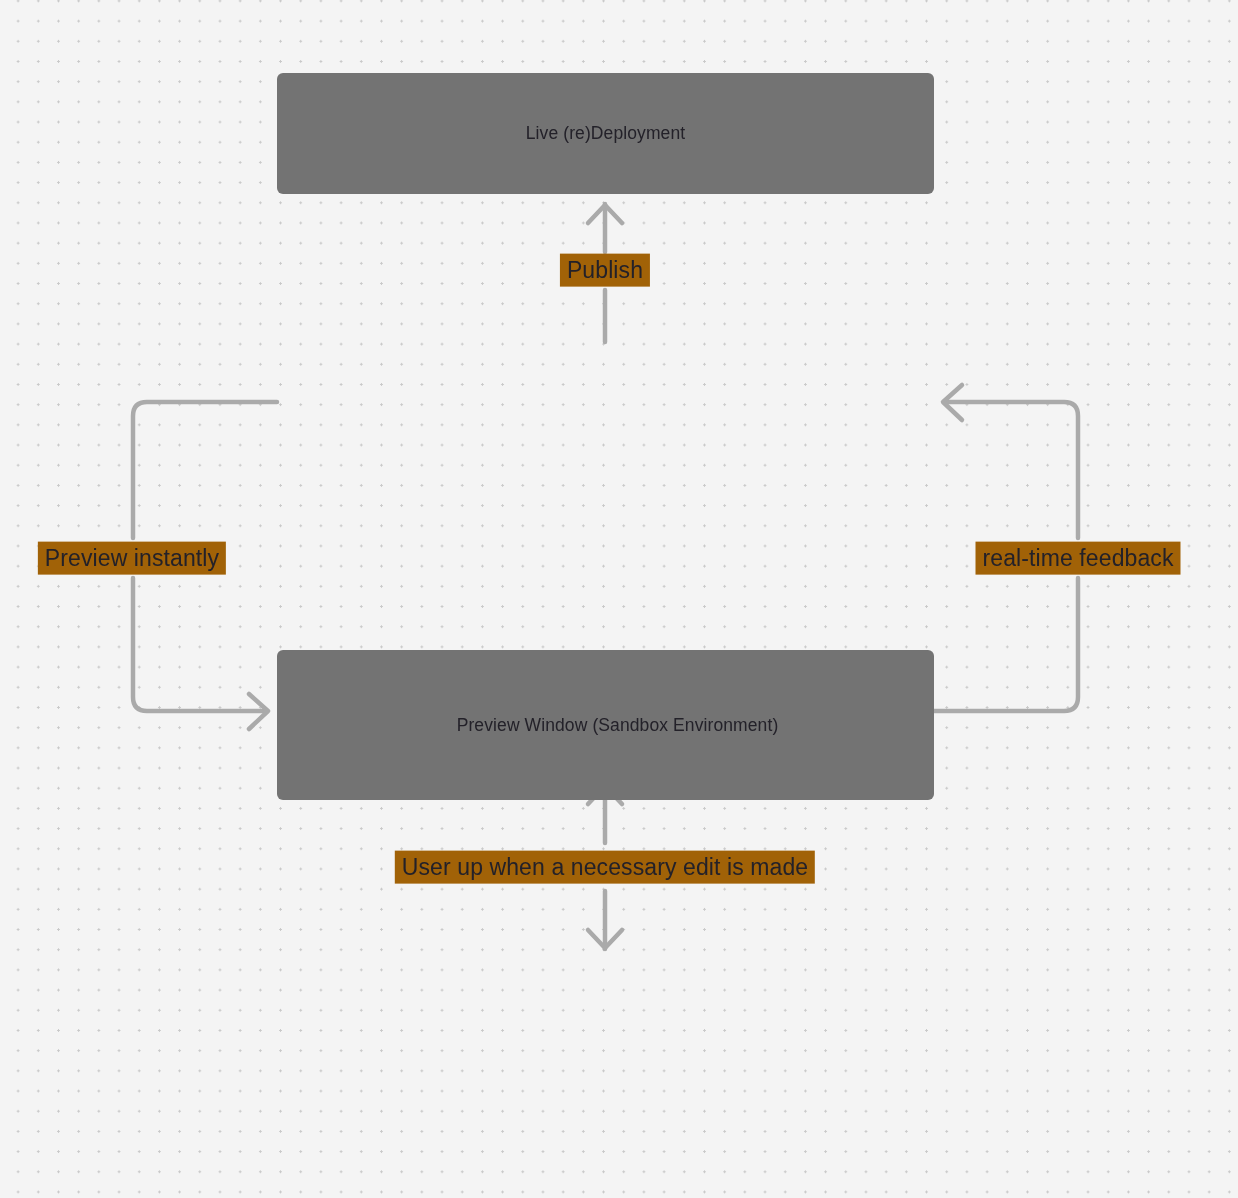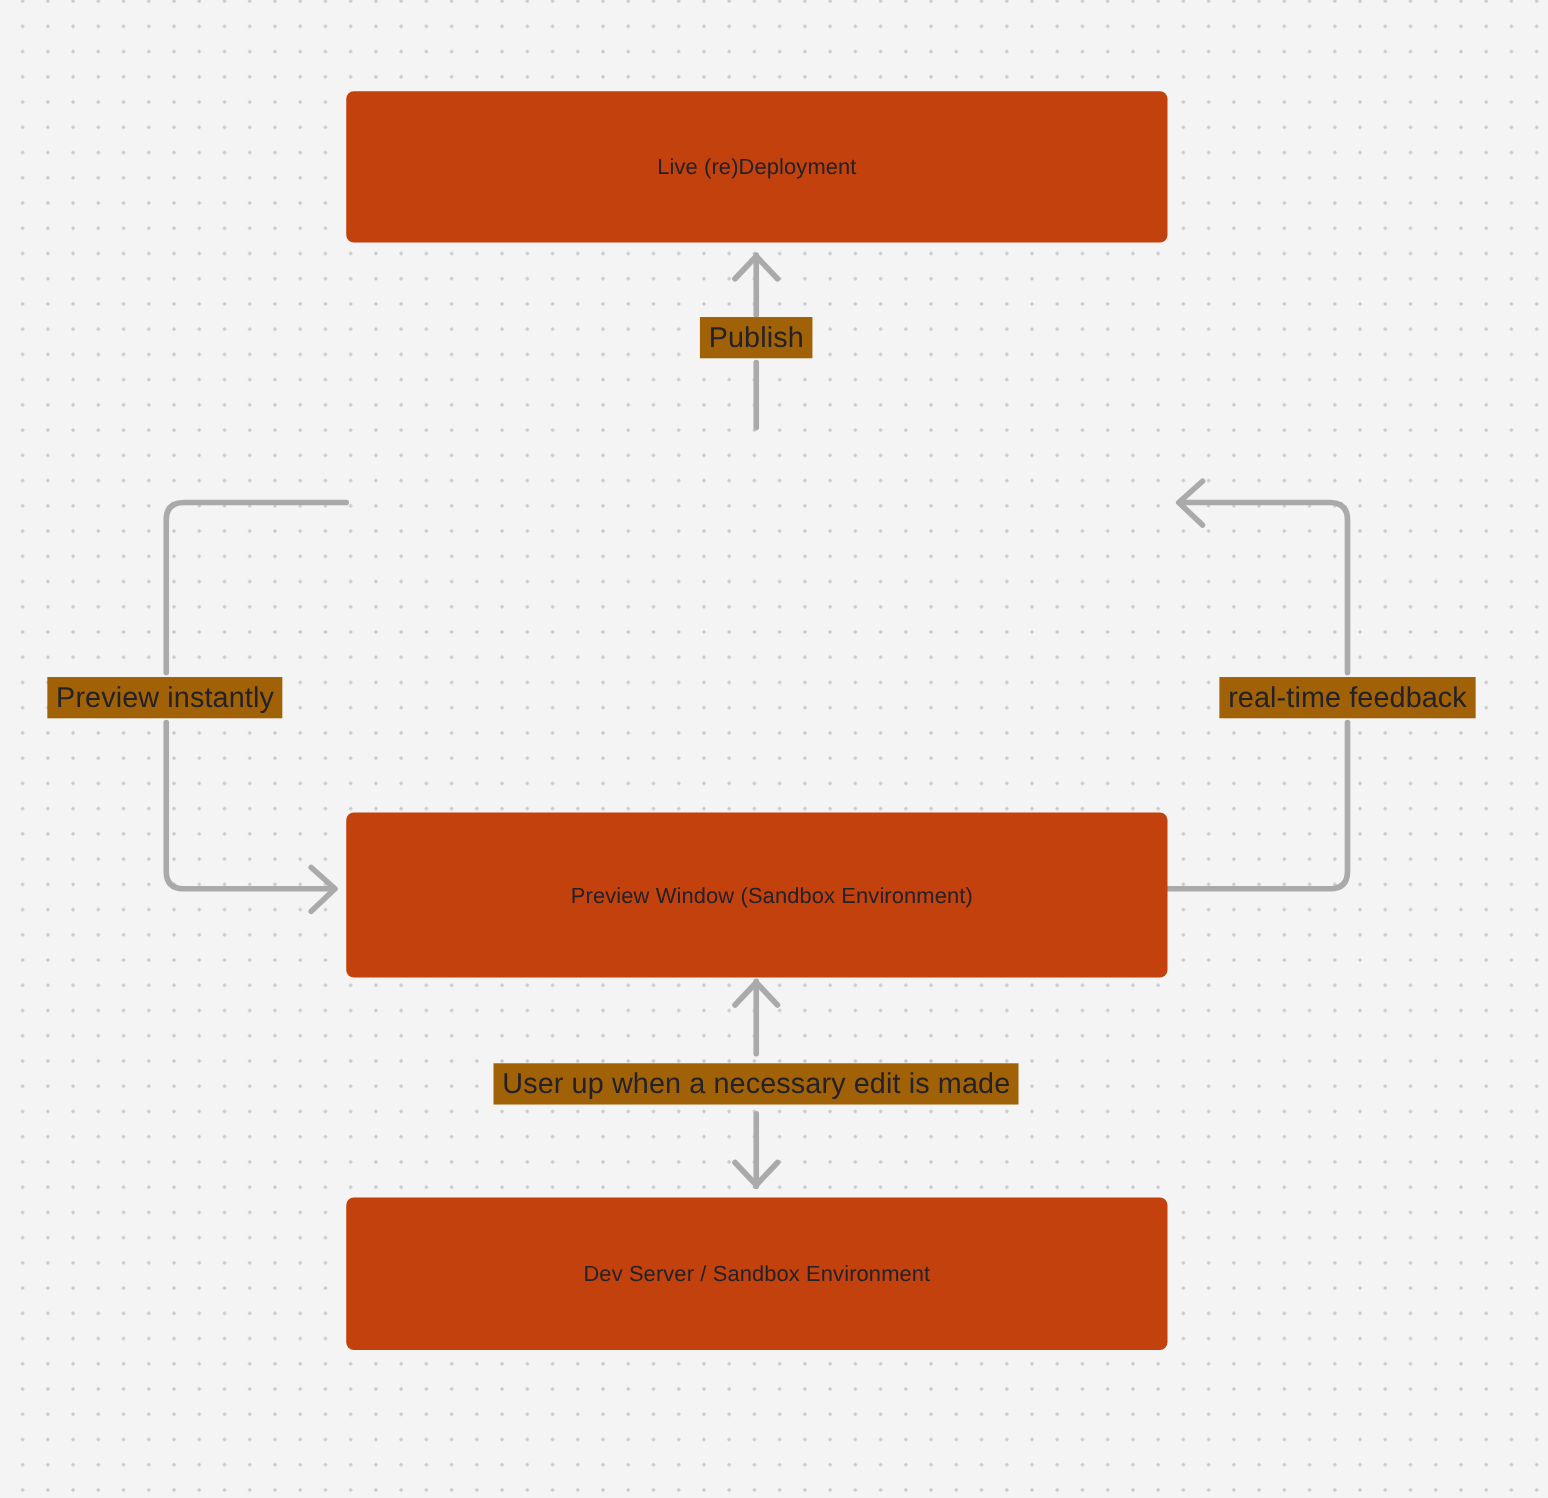--- a/index.html
+++ b/index.html
@@ -33,21 +33,21 @@
   }
   .edges {
     position: absolute;
     left: 0; top: 0;
     width: 1238px;
     height: 1198px;
     pointer-events: none;
   }
   .node {
     position: absolute;
-    background-color: #c2410c;
+    background-color: #737373;
     border-radius: 6px;
     display: flex;
     align-items: center;
     justify-content: center;
     box-sizing: border-box;
   }
   .node-label {
     font-size: 17.5px;
     color: #232129;
     letter-spacing: 0.1px;
@@ -61,21 +61,21 @@
     color: #232129;
     letter-spacing: 0.1px;
     white-space: nowrap;
     background-color: #a16207;
     padding: 2px 7px;
     transform: translate(-50%, -50%);
     line-height: 1.25;
   }
   #node-live-deployment { left: 277px; top: 73px; width: 657px; height: 121px; }
   #node-user-edits      { left: 277px; top: 342px; width: 657px; height: 121px; }
-  #node-preview-window  { left: 277px; top: 650px; width: 657px; height: 132px; padding-left: 24px; }
+  #node-preview-window  { left: 277px; top: 650px; width: 657px; height: 150px; padding-left: 24px; }
   #node-dev-server      { left: 277px; top: 958px; width: 657px; height: 122px; }
 
   #label-publish        { left: 605px; top: 270px; }
   #label-updates        { left: 132px; top: 558px; }
   #label-realtime       { left: 1078px; top: 558px; }
   #label-spunup         { left: 605px; top: 867px; }
 </style>
 </head>
 <body>
 
@@ -113,23 +113,20 @@
 
   <div class="node" id="node-live-deployment">
     <span class="node-label">Live (re)Deployment</span>
   </div>
 
 
   <div class="node" id="node-preview-window">
     <span class="node-label">Preview Window (Sandbox Environment)</span>
   </div>
 
-  <div class="node" id="node-dev-server">
-    <span class="node-label">Dev Server / Sandbox Environment</span>
-  </div>
 
   <div class="edge-label" id="label-publish">Publish</div>
 
   <div class="edge-label" id="label-updates">Preview instantly</div>
 
   <div class="edge-label" id="label-realtime">real-time feedback</div>
 
   <div class="edge-label" id="label-spunup">User up when a necessary edit is made</div>
 
 </div>

